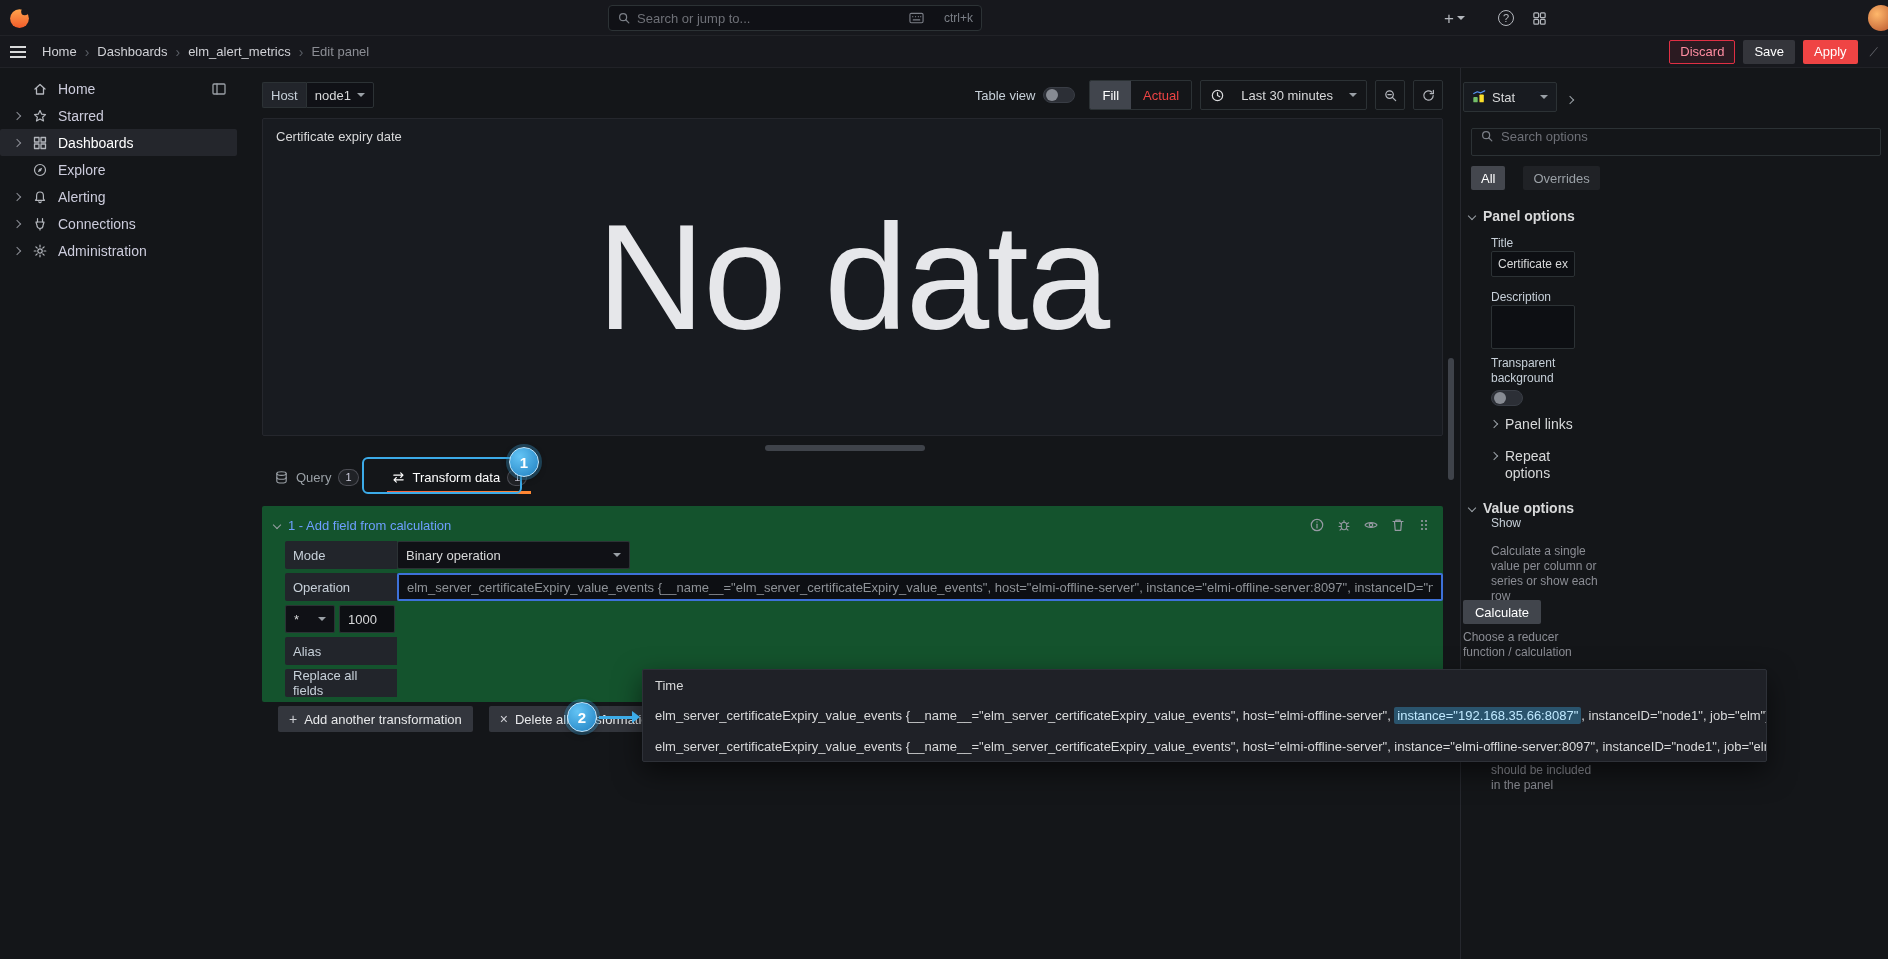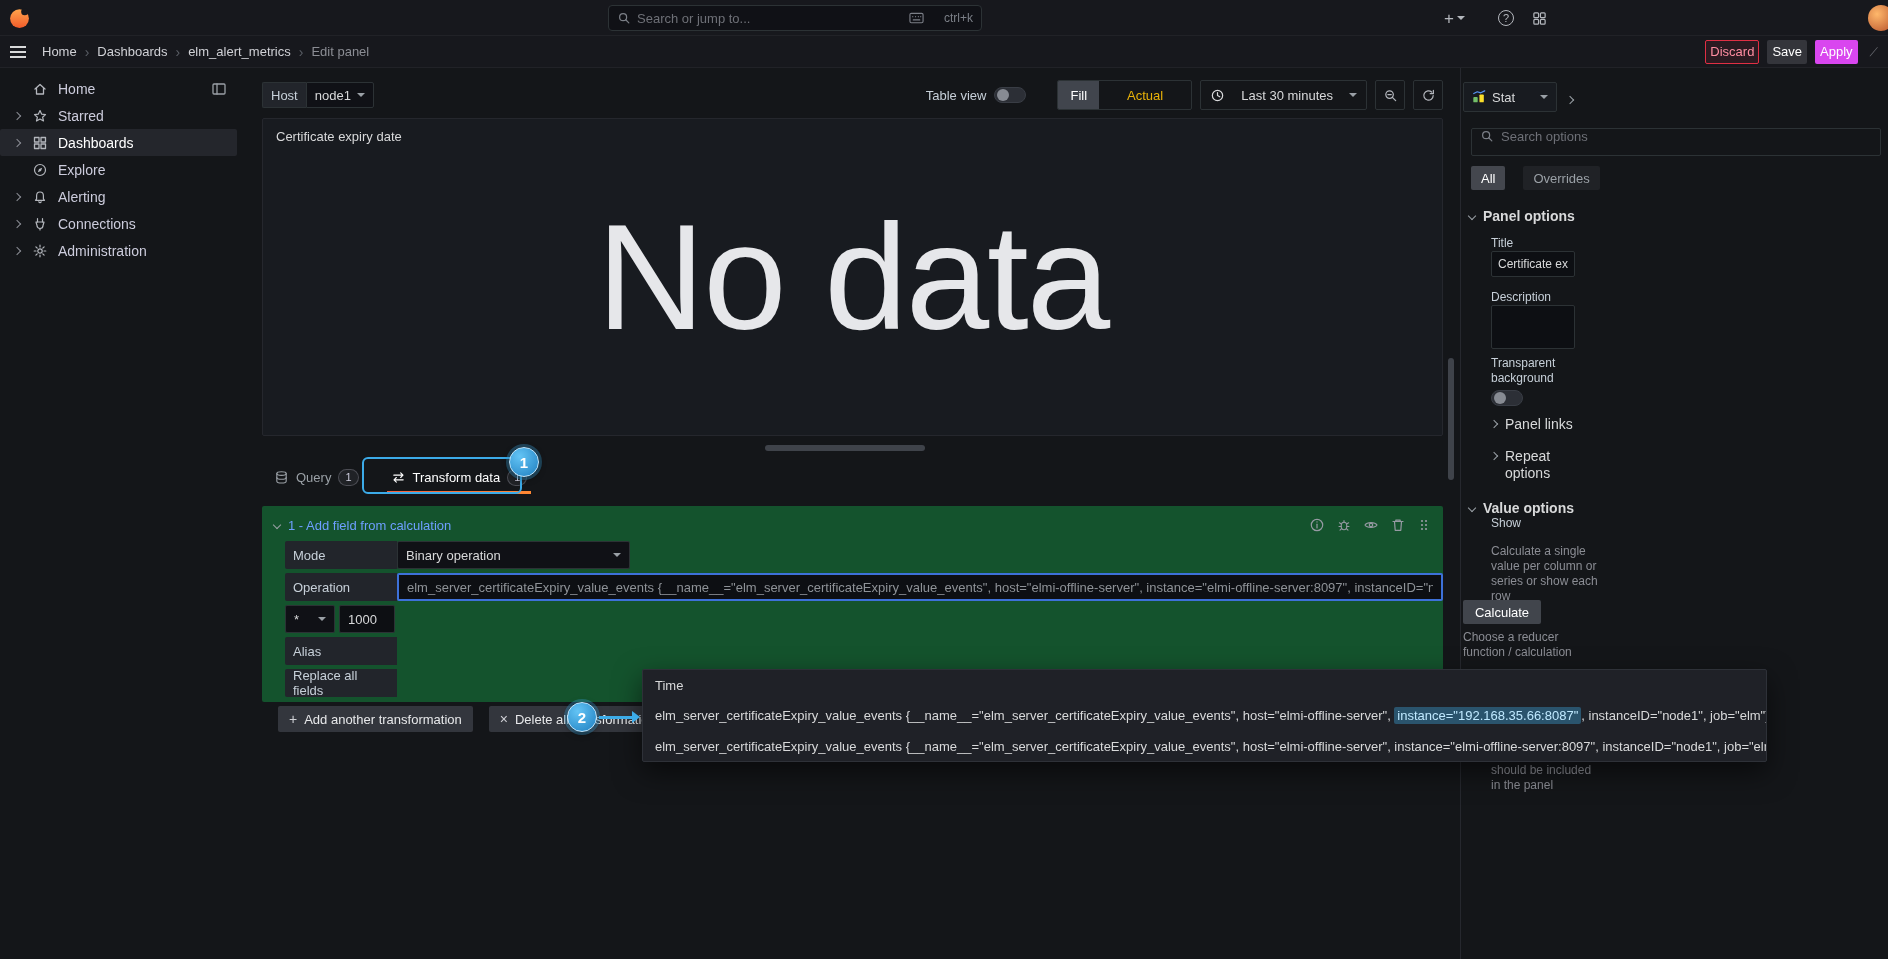--- a/index.html
+++ b/index.html
@@ -24,24 +24,24 @@
   .avatar{position:absolute;left:1868px;top:5px;width:26px;height:26px;border-radius:50%;background:radial-gradient(circle at 35% 35%,#ffb86b,#b5502a)}
 
   
   .navbar{position:absolute;left:0;top:36px;width:1888px;height:32px;background:#17181d;border-bottom:1px solid #212227;display:flex;align-items:center;z-index:29}
   .burger{margin-left:10px;width:16px;height:2px;background:#d8d9da;color:#d8d9da;box-shadow:0 5px 0 currentColor,0 -5px 0 currentColor;display:inline-block}
   .crumbs{display:flex;align-items:center;gap:8px;margin-left:16px}
   .crumb{color:#d0d1d6}
   .crumb.dim{color:#8b8d94}
   .csep{color:#5a5e66;font-size:14px}
   .nav-actions{margin-left:auto;display:flex;align-items:center;gap:8px;margin-right:10px}
-  .btn{height:24px;padding:0 4px;border-radius:2px;font-size:13px;display:flex;align-items:center;border:1px solid transparent;cursor:pointer}
+  .btn{height:24px;padding:0 10px;border-radius:2px;font-size:13px;display:flex;align-items:center;border:1px solid transparent;cursor:pointer}
   .btn-discard{color:#ff8da1;border-color:#e02f44;background:rgba(224,47,68,.10)}
   .btn-save{background:rgba(204,204,220,.16);color:#fff}
-  .btn-apply{background:#d946ef;color:#fff}
+  .btn-apply{background:#ef4444;color:#fff}
   .misc-slash{color:#6e7077;font-size:12px;margin-left:4px}
 
   
   .sidebar{position:absolute;left:0;top:68px;width:245px;height:891px;background:#141619;z-index:10}
   .srow{position:relative;height:27px;display:flex;align-items:center;padding-left:6px;margin:0 8px 0 0;border-radius:2px;color:#ccccdc;cursor:pointer}
   .srow.sel{background:#24262c;color:#fff}
   .sexp{width:22px;display:flex;justify-content:center;color:#8b8d94}
   .sicon{width:24px;display:flex;justify-content:center;color:#b4b7bd}
   .slabel{margin-left:6px;font-size:14px}
   .dock{position:absolute;right:10px;top:5px;color:#9aa0a6}
@@ -51,21 +51,21 @@
   .toolbar{position:absolute;left:17px;right:17px;top:12px;height:30px;display:flex;align-items:center}
   .chip{display:flex;height:26px}
   .chip .k{background:#22252b;border:1px solid #2c3235;border-right:none;border-radius:2px 0 0 2px;display:flex;align-items:center;padding:0 8px;color:#c7d0d9}
   .chip .v{background:#101116;border:1px solid #2c3235;border-radius:0 2px 2px 0;display:flex;align-items:center;gap:6px;padding:0 8px;color:#d8d9da;cursor:pointer}
   .tgroup{margin-left:auto;display:flex;align-items:center;gap:8px}
   .lbl{color:#c7d0d9}
   .switch{width:32px;height:16px;border-radius:8px;background:#2c2f36;border:1px solid #393d45;position:relative;cursor:pointer}
   .switch::after{content:"";position:absolute;left:2px;top:1px;width:12px;height:12px;border-radius:50%;background:#878b93}
   .seg{display:flex;height:30px;border:1px solid #2c3235;border-radius:2px;overflow:hidden;background:#141619}
   .seg .on{background:#41454d;color:#fff;display:flex;align-items:center;padding:0 12px;cursor:pointer}
-  .seg .off{color:#eab308;display:flex;align-items:center;padding:0 28px;cursor:pointer}
+  .seg .off{color:#ef4444;display:flex;align-items:center;padding:0 12px;cursor:pointer}
   .tpick{height:30px;border:1px solid #2c3235;border-radius:2px;display:flex;align-items:center;gap:16px;padding:0 9px;color:#d8d9da;cursor:pointer}
   .sqbtn{width:30px;height:30px;border:1px solid #2c3235;border-radius:2px;display:flex;align-items:center;justify-content:center;color:#b4b7bd;cursor:pointer}
 
   .vizpanel{position:absolute;left:17px;top:50px;width:1181px;height:318px;background:#181b20;border:1px solid #25272d;border-radius:2px}
   .vizpanel .ptitle{position:absolute;left:13px;top:10px;color:#d8d9da}
   .nodata{position:absolute;inset:0;display:flex;align-items:center;justify-content:center;font-size:150px;color:#e6e7ea;letter-spacing:-2px}
   .hthumb{position:absolute;left:520px;top:377px;width:160px;height:6px;border-radius:3px;background:#3f434a;cursor:pointer}
   .vthumb{position:absolute;left:1203px;top:290px;width:6px;height:122px;border-radius:3px;background:#3f434a;cursor:pointer}
 
   .tabsrow{position:absolute;left:17px;top:392px;right:17px;height:34px;display:flex;align-items:center;gap:20px;padding-left:6px}
@@ -289,21 +289,21 @@
       <div class="chip">
         <span class="k">Host</span>
         <span class="v">
           <span>node1</span>
             <span class="caret" style="color:#9aa0a6"></span>
         </span>
       </div>
       <div class="tgroup">
         <span class="lbl">Table view</span>
         <span class="switch"></span>
-        <div class="seg" style="margin-left:23px">
+        <div class="seg" style="margin-left:6px">
           <span class="on">Fill</span>
           <span class="off">Actual</span>
         </div>
         <div class="tpick">
           <svg class="i" width="15" height="15" viewBox="0 0 16 16" fill="none" stroke="currentColor" stroke-width="1.3">
               <circle cx="8" cy="8" r="5.5"></circle>
               <path d="M8 5 V8 L10.4 9.4"></path>
             </svg>
           <span>Last 30 minutes</span>
           <span class="caret" style="color:#9aa0a6"></span>

